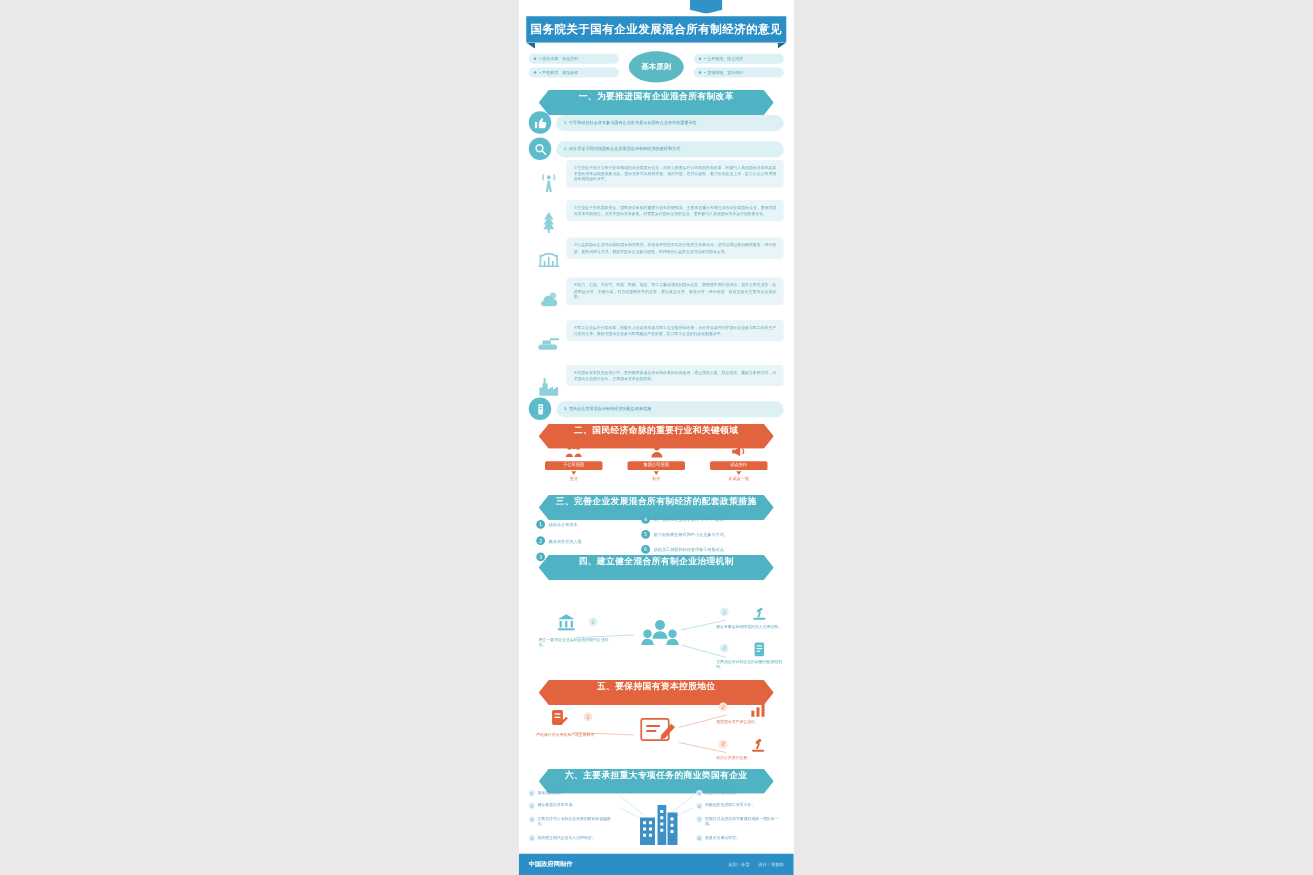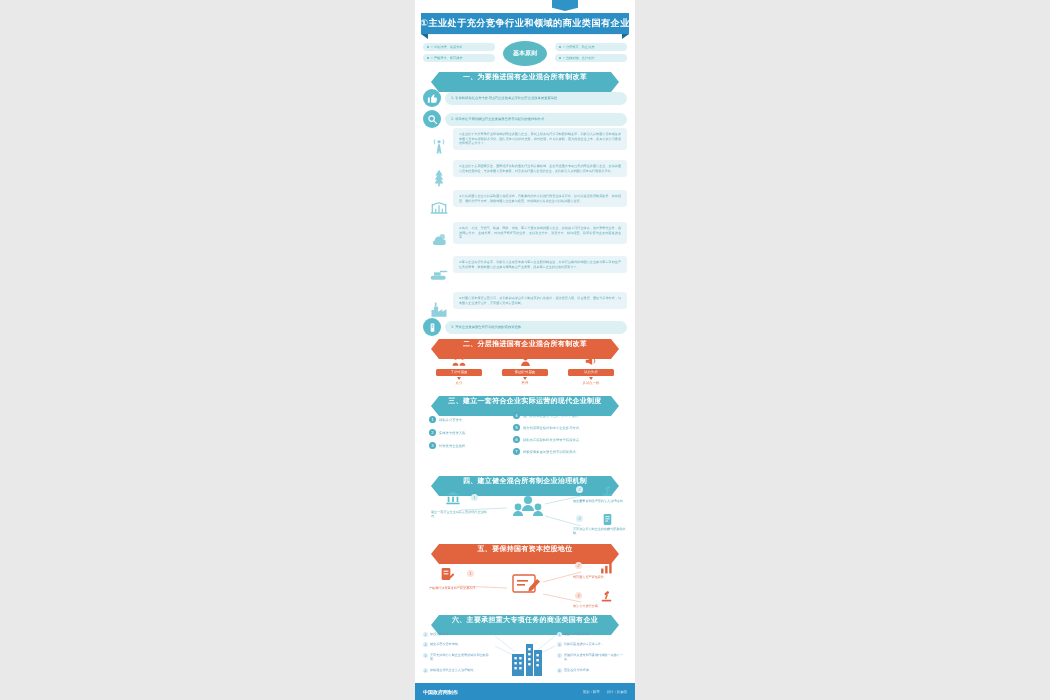--- a/index.html
+++ b/index.html
@@ -165,21 +165,21 @@
 </head>
 <body>
 
 <div class="page">
   <div class="poster">
 
     <div class="ribbon-tab"></div>
 
     <div class="title-wrap">
       <div class="title-bar">
-        <div class="title-text">①主业处于充分竞争行业和领域的商业类国有企业</div>
+        <div class="title-text">国务院关于国有企业发展混合所有制经济的意见</div>
       </div>
       <div class="title-fold-l"></div>
       <div class="title-fold-r"></div>
     </div>
 
     <div class="principles">
       <div class="pill pill-l1">
         <i class="dot"></i>
         <span>• 应依法律、依据方针</span>
       </div>
@@ -302,21 +302,21 @@
             <rect x="10" y="10" width="4" height="2" fill="#5dbccb"></rect>
           </svg>
       </div>
       <div class="rowbar">
         <span>3. 完善企业发展混合所有制经济的配套政策措施</span>
       </div>
     </div>
 
     <div class="sec-head red" style="top:339px">
       <div class="bar"></div>
-      <div class="label">二、分层推进国有企业混合所有制改革</div>
+      <div class="label">二、国民经济命脉的重要行业和关键领域</div>
     </div>
 
     <div class="three-col">
       <div class="tc" style="left:0">
         <div class="ic">
           <svg width="14" height="12" viewBox="0 0 24 20" fill="#e2643f">
               <circle cx="6" cy="5" r="3"></circle>
               <circle cx="18" cy="5" r="3"></circle>
               <circle cx="12" cy="4" r="3.2"></circle>
               <path d="M1 18c0-3 2.5-5 5-5s5 2 5 5zM13 18c0-3 2.5-5 5-5s5 2 5 5z"></path>
@@ -345,21 +345,21 @@
             </svg>
         </div>
         <div class="tag">试点先行</div>
         <div class="arrow"></div>
         <div class="sub">从试点一批</div>
       </div>
     </div>
 
     <div class="sec-head teal" style="top:396px">
       <div class="bar"></div>
-      <div class="label">三、建立一套符合企业实际运营的现代企业制度</div>
+      <div class="label">三、完善企业发展混合所有制经济的配套政策措施</div>
     </div>
 
     <div class="list3">
       <div class="li3" style="left:0;top:2px">
         <div class="n">1</div>
         <div class="t">鼓励非公有资本、</div>
       </div>
       <div class="li3" style="left:0;top:15px">
         <div class="n">2</div>
         <div class="t">集体资本投资入股、</div>
@@ -380,21 +380,21 @@
       <div class="li3" style="left:84px;top:22px">
         <div class="n">6</div>
         <div class="t">鼓励员工持股和科技管理骨干持股试点。</div>
       </div>
       <div class="li3" style="left:84px;top:34px">
         <div class="n">7</div>
         <div class="t">积极探索多层次混合所有制实现形式。</div>
       </div>
     </div>
 
-    <div class="sec-head teal" style="top:476px">
+    <div class="sec-head teal" style="top:444px">
       <div class="bar"></div>
       <div class="label">四、建立健全混合所有制企业治理机制</div>
     </div>
 
     <div style="position:absolute;left:8px;top:484px;width:204px;height:54px">
       <svg style="position:absolute;left:0;top:0" width="204" height="54" fill="none" stroke="#bfe3ea" stroke-width=".8">
         <path d="M38 26 L84 24"></path>
           <path d="M122 20 L158 12"></path>
           <path d="M122 32 L158 42"></path>
       </svg>

